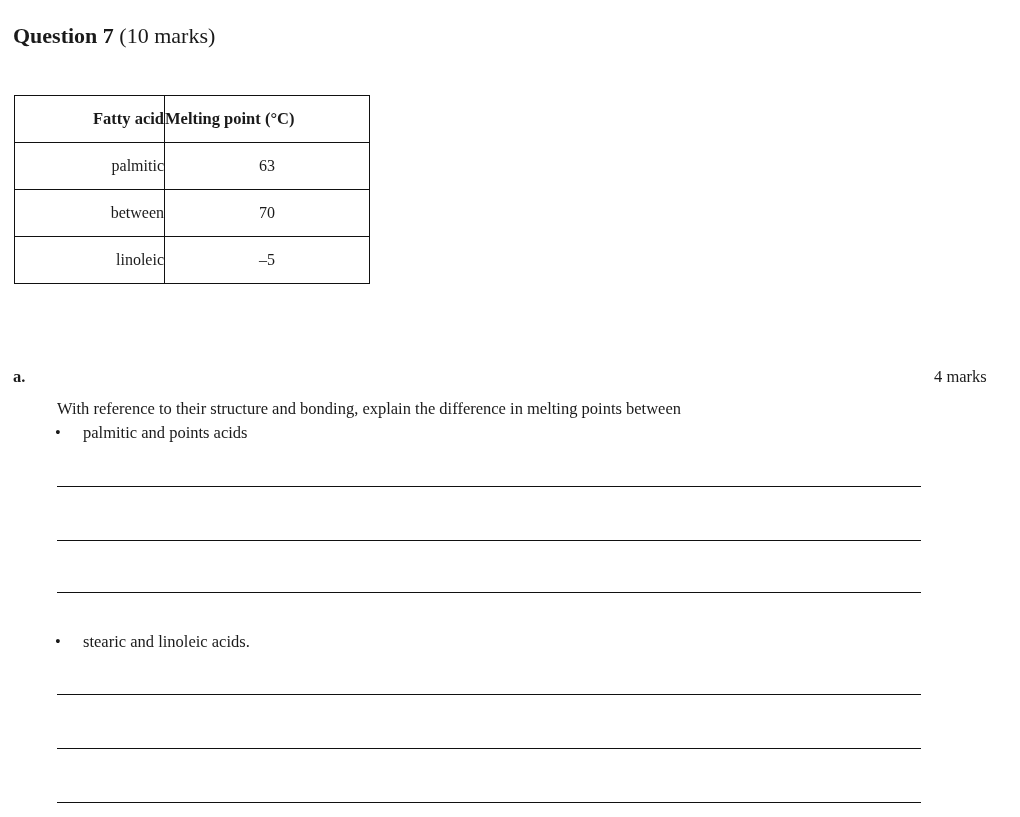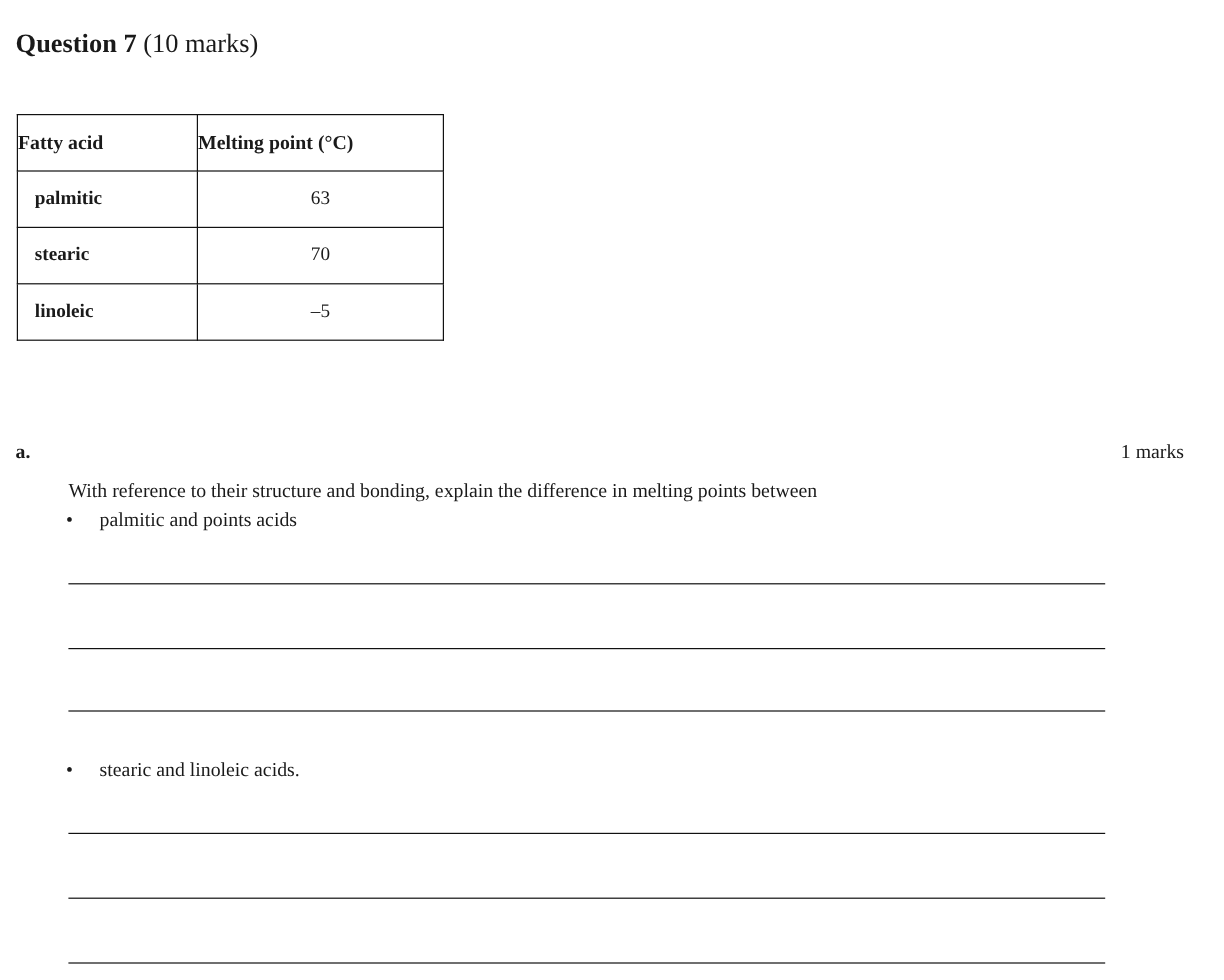--- a/index.html
+++ b/index.html
@@ -59,23 +59,22 @@
     padding: 0;
     height: 46px;
     vertical-align: middle;
   }
   .data-table th {
     font-weight: bold;
     font-size: 16.5px;
   }
   .col-name {
     width: 135px;
-    text-align: left;
+    text-align: right;
     padding-left: 14px !important;
-    font-weight: bold;
   }
   .col-value {
     width: 204px;
     text-align: center;
   }
   .data-table thead th.col-name {
     padding-left: 0 !important;
   }
   .data-table thead th.col-value {
     text-align: left;
@@ -153,34 +152,34 @@
         <th class="col-name">Fatty acid</th>
         <th class="col-value">Melting point (°C)</th>
       </tr>
     </thead>
     <tbody>
       <tr>
         <td class="col-name">palmitic</td>
         <td class="col-value">63</td>
       </tr>
       <tr>
-        <td class="col-name">stearic</td>
+        <td class="col-name">between</td>
         <td class="col-value">70</td>
       </tr>
       <tr>
         <td class="col-name">linoleic</td>
         <td class="col-value">–5</td>
       </tr>
     </tbody>
   </table>
 
   <div class="part">
     <span class="part-label">a.</span>
     <span class="part-text">With reference to their structure and bonding, explain the difference in melting points between</span>
-    <span class="part-marks">1 marks</span>
+    <span class="part-marks">4 marks</span>
   </div>
 
   <div class="bullet bullet-1">
     <span class="dot">•</span>
     <span class="btext">palmitic and points acids</span>
   </div>
 
   <div class="rule" style="top:486px"></div>
   <div class="rule" style="top:540px"></div>
   <div class="rule" style="top:592px"></div>

